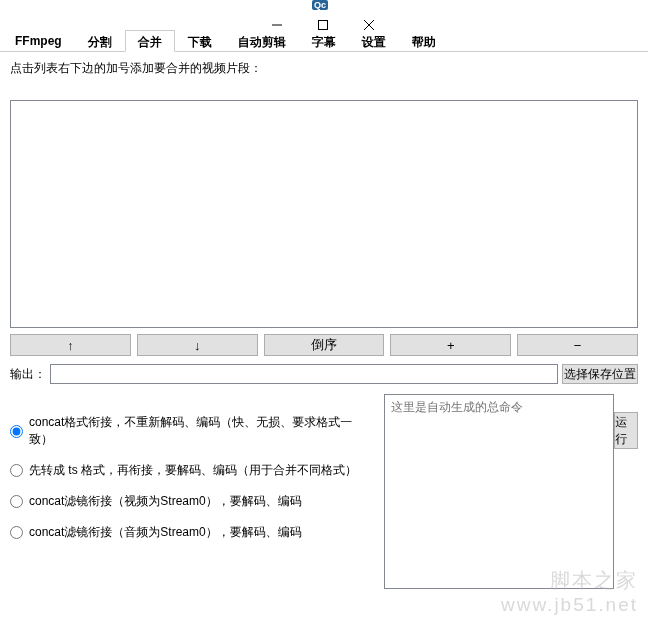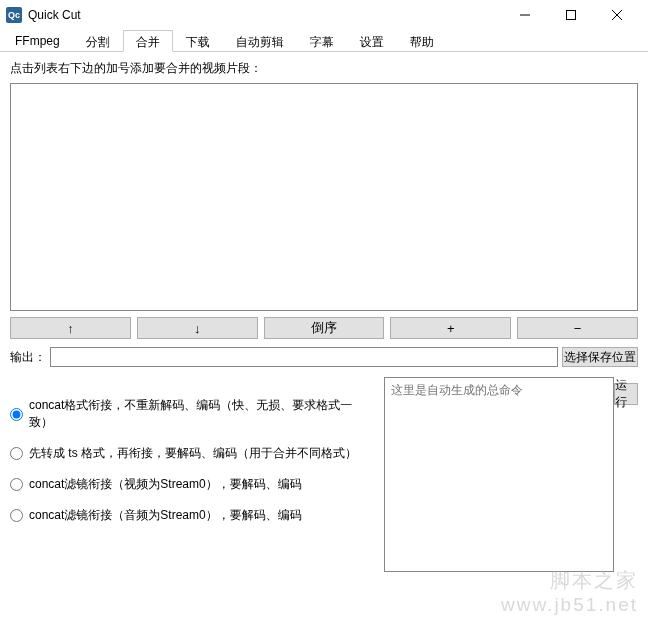--- a/index.html
+++ b/index.html
@@ -11,20 +11,21 @@
     height: 634px;
     overflow: hidden;
     position: relative;
   }
   .titlebar {
     height: 30px;
     display: flex;
     align-items: center;
     padding: 0 8px 0 6px;
     background: #fff;
+    flex-direction: column;
   }
   .app-icon {
     width: 16px; height: 16px;
     background: #2a6496;
     color: #fff;
     font-size: 9px;
     display: flex;
     align-items: center;
     justify-content: center;
     border-radius: 2px;
@@ -40,20 +41,21 @@
     font-size: 10px;
     cursor: default;
   }
   .win-btn svg { width: 10px; height: 10px; }
   .tabbar {
     display: flex;
     background: #fff;
     border-bottom: 1px solid #ccc;
     padding-left: 2px;
     height: 22px;
+    font-weight: bold;
   }
   .tab {
     padding: 3px 12px;
     border: 1px solid transparent;
     border-bottom: none;
     cursor: default;
     font-size: 12px;
     position: relative;
     background: #f0f0f0;
     margin-right: 0px;
@@ -64,21 +66,21 @@
   }
   .tab.active {
     background: #fff;
     border: 1px solid #ccc;
     border-bottom: 1px solid #fff;
     margin-bottom: -1px;
   }
   .content {
     padding: 8px 10px;
   }
-  .label-row { margin-bottom: 6px; }
+  .label-row { margin-bottom: 23px; }
   .file-list {
     width: 100%;
     height: 228px;
     border: 1px solid #828790;
     background: #fff;
   }
   .btn-row {
     display: flex;
     gap: 6px;
     margin-top: 6px;
@@ -147,22 +149,22 @@
     height: 195px;
     border: 1px solid #828790;
     background: #fff;
     color: #888;
     padding: 4px 6px;
     font-size: 12px;
     resize: none;
     font-family: inherit;
   }
   .run-btn {
-    height: 22px;
-    margin-top: 6px;
+    height: 37px;
+    margin-top: 18px;
     background: #e1e1e1;
     border: 1px solid #adadad;
     display: flex;
     align-items: center;
     justify-content: center;
     cursor: default;
   }
   .watermark {
     position: absolute;
     right: 10px;
@@ -180,21 +182,20 @@
     font-size: 19px;
     color: rgba(180,180,180,0.5);
     letter-spacing: 2px;
   }
 </style>
 </head>
 <body>
 
 <div class="titlebar">
   <div class="app-icon">Qc</div>
-  <div class="title-text">Quick Cut</div>
   <div class="win-controls">
     <div class="win-btn">
       <svg viewBox="0 0 10 10">
           <line x1="0" y1="5" x2="10" y2="5" stroke="#000" stroke-width="1"></line>
         </svg>
     </div>
     <div class="win-btn">
       <svg viewBox="0 0 10 10">
           <rect x="0.5" y="0.5" width="9" height="9" fill="none" stroke="#000" stroke-width="1"></rect>
         </svg>

